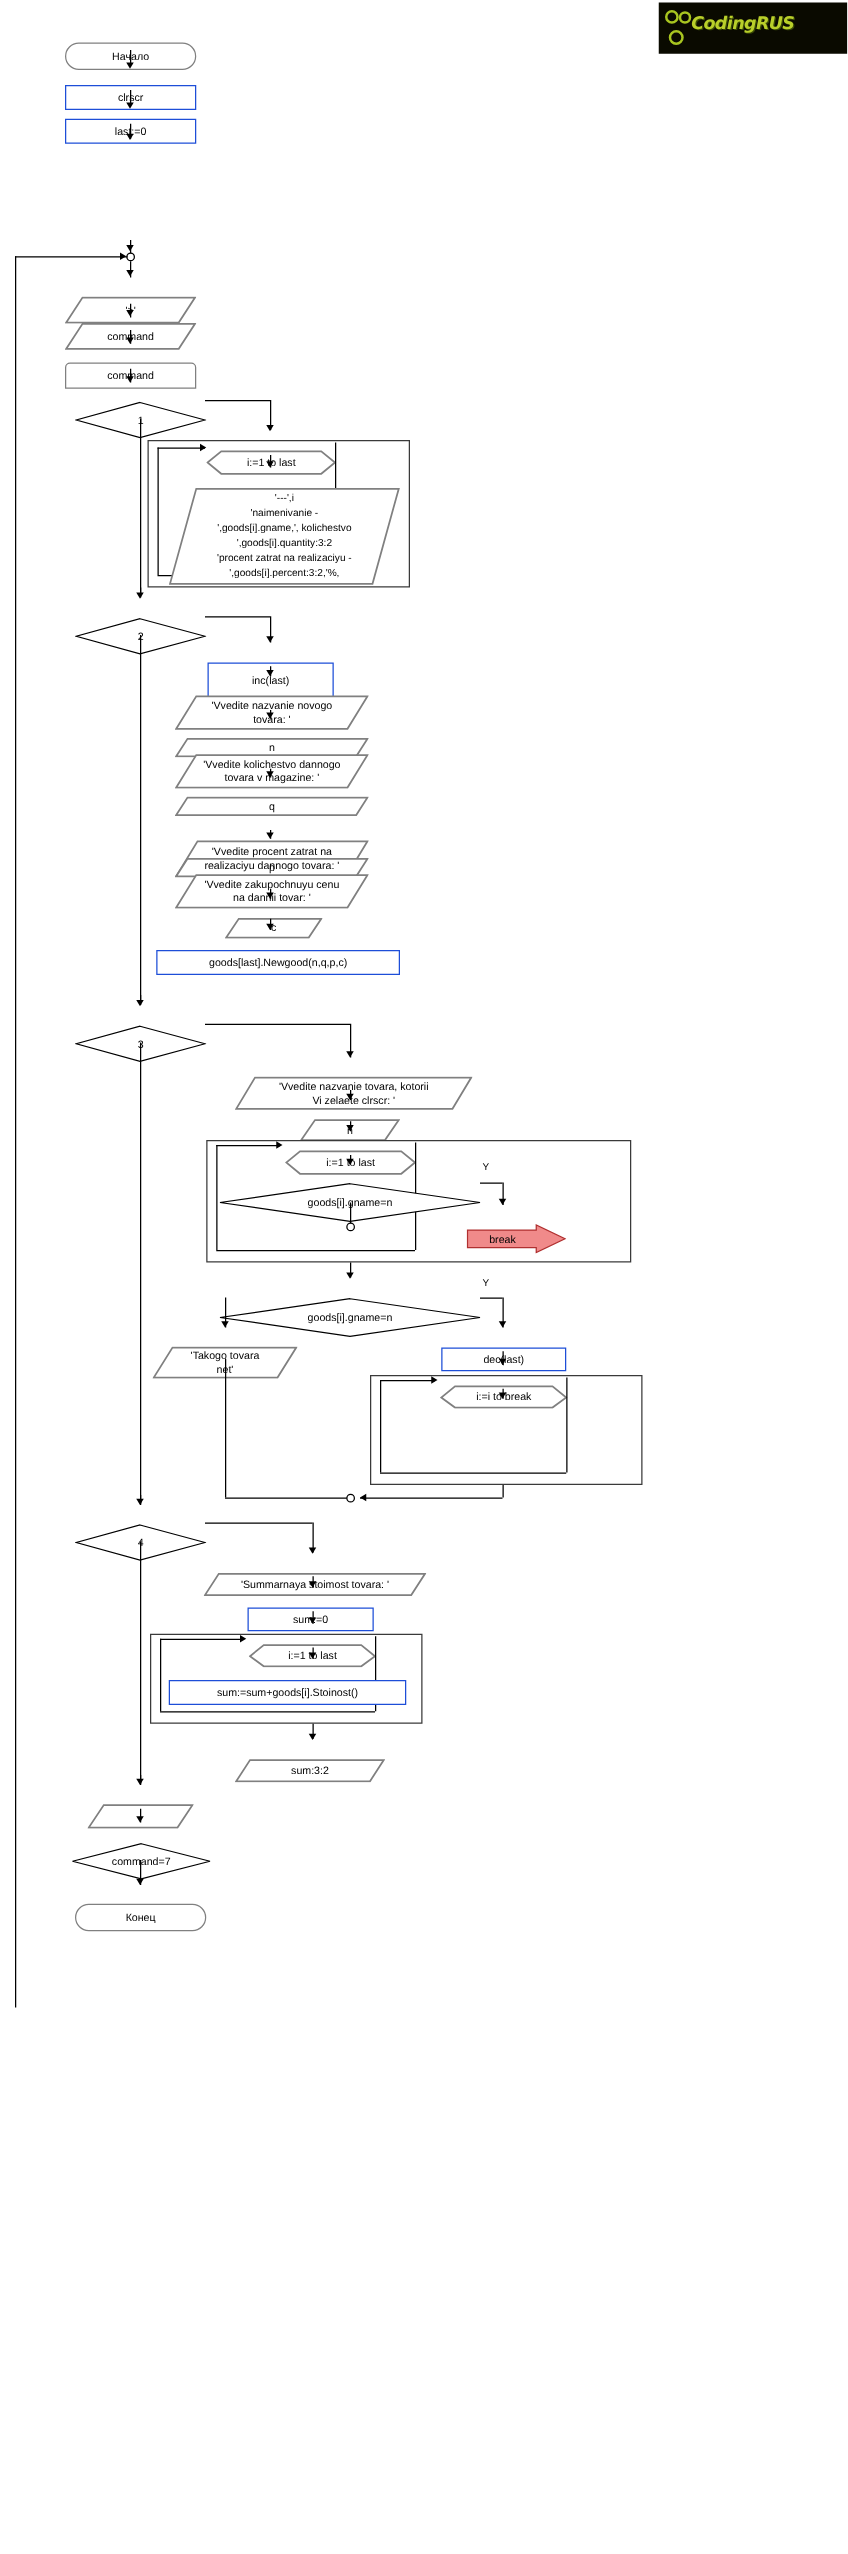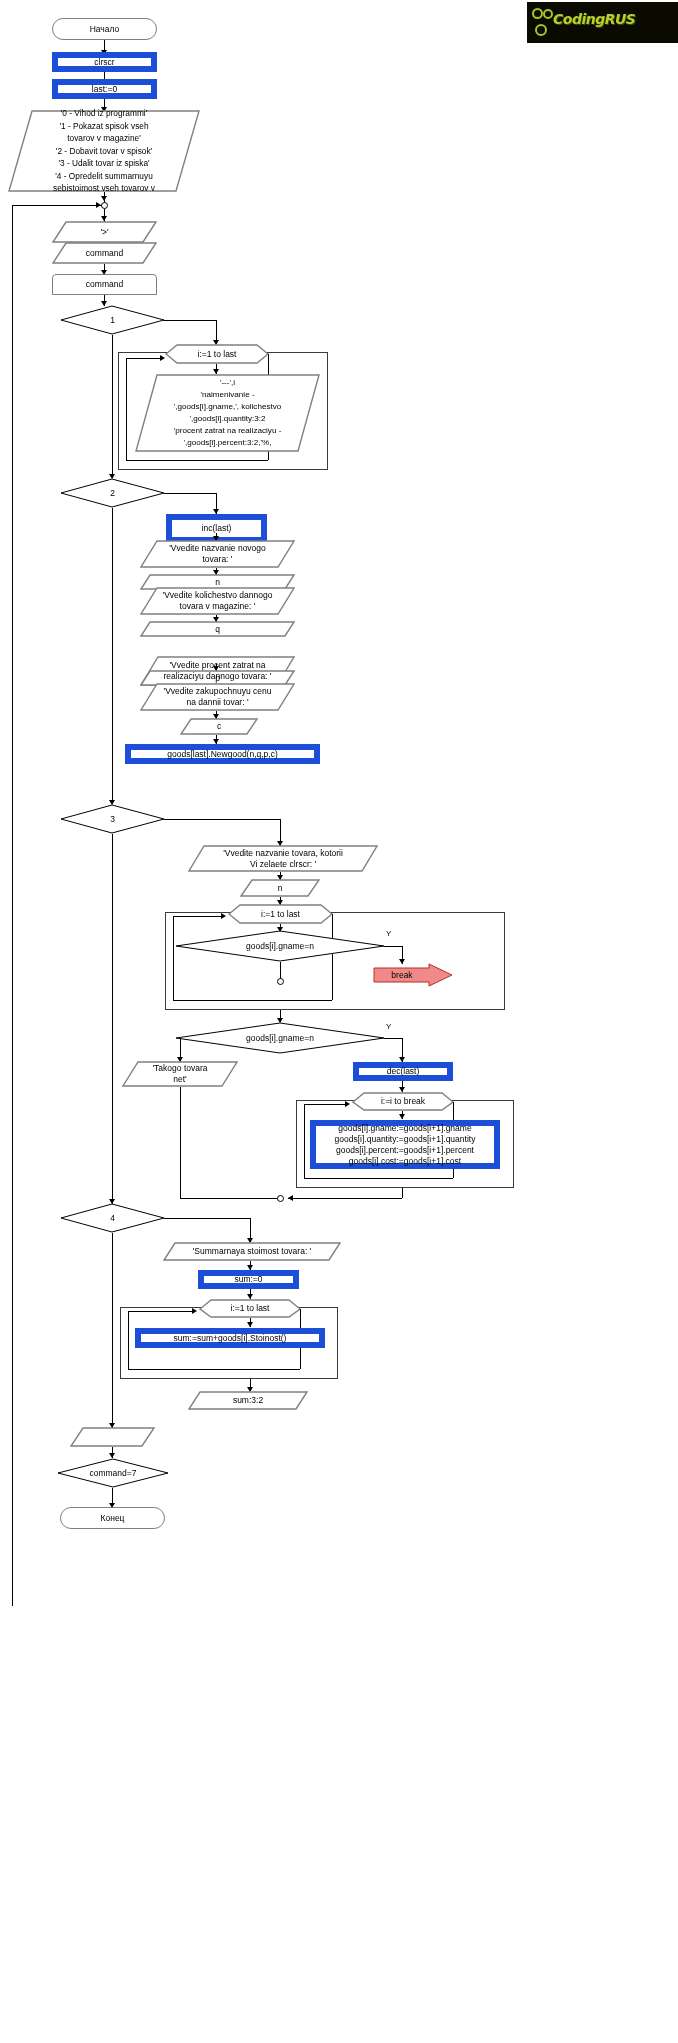--- a/index.html
+++ b/index.html
@@ -54,28 +54,29 @@
     position: absolute;
     display: flex;
     align-items: center;
     justify-content: center;
     text-align: center;
     font-size: 8.5px;
     line-height: 11px;
     color: #000;
     white-space: pre-line;
     padding: 1px 2px;
+    margin-top: 16px;
   }
   .terminator {
     border: 1px solid #808080;
     border-radius: 14px;
     background: #fff;
   }
   .process {
-    border: 6px solid #1d4ed8;
+    border: 1px solid #1d4ed8;
     background: #fff;
   }
   .subroutine {
     border: 1px solid #808080;
     border-radius: 4px 4px 0 0;
     background: #fff;
   }
   
   .io { background: transparent; }
   .io svg, .hexa svg, .diamond svg, .arrowshape svg {
@@ -146,32 +147,20 @@
   <div class="arrowhead down" style="left:101px;top:50px;"></div>
 
   <div class="node process" style="left:52px;top:52px;width:105px;height:20px;">clrscr</div>
   <div class="conn v" style="left:104px;top:72px;height:12px;"></div>
   <div class="arrowhead down" style="left:101px;top:82px;"></div>
 
   <div class="node process" style="left:52px;top:79px;width:105px;height:20px;">last:=0</div>
   <div class="conn v" style="left:104px;top:99px;height:12px;"></div>
   <div class="arrowhead down" style="left:101px;top:107px;"></div>
 
-  <div class="node io" style="left:8px;top:110px;width:192px;height:82px;">
-    <svg viewBox="0 0 192 82" preserveAspectRatio="none">
-      <polygon points="24,1 191,1 168,81 1,81" fill="#fff" stroke="#808080" stroke-width="1.4"></polygon>
-    </svg>
-    <div class="lbl" style="font-size:8.3px;line-height:12.5px;">'0 - Vihod iz programmi'
-'1 - Pokazat spisok vseh
-tovarov v magazine'
-'2 - Dobavit tovar v spisok'
-'3 - Udalit tovar iz spiska'
-'4 - Opredelit summarnuyu
-sebistoimost vseh tovarov v</div>
-  </div>
 
   <div class="conn v" style="left:104px;top:192px;height:12px;"></div>
   <div class="arrowhead down" style="left:101px;top:196px;"></div>
 
   <div class="circlejoin" style="left:101px;top:202px;"></div>
 
   <div class="conn h" style="left:12px;top:205px;width:90px;"></div>
   <div class="conn v" style="left:12px;top:205px;height:1401px;"></div>
   <div class="arrowhead right" style="left:96px;top:202px;"></div>
   <div class="conn v" style="left:104px;top:209px;height:13px;"></div>
@@ -434,24 +423,20 @@
     <div class="lbl">i:=i to break</div>
   </div>
   <div class="conn v" style="left:453px;top:1102px;height:76px;"></div>
   <div class="conn h" style="left:304px;top:1178px;width:149px;"></div>
   <div class="conn v" style="left:304px;top:1104px;height:74px;"></div>
   <div class="conn h" style="left:304px;top:1104px;width:44px;"></div>
   <div class="arrowhead right" style="left:345px;top:1101px;"></div>
   <div class="conn v" style="left:402px;top:1111px;height:8px;"></div>
   <div class="arrowhead down" style="left:399px;top:1114px;"></div>
 
-  <div class="node process" style="left:310px;top:1120px;width:190px;height:49px;" style2="">goods[i].gname:=goods[i+1].gname
-goods[i].quantity:=goods[i+1].quantity
-goods[i].percent:=goods[i+1].percent
-goods[i].cost:=goods[i+1].cost</div>
 
   <div class="conn v" style="left:402px;top:1188px;height:10px;"></div>
   <div class="conn h" style="left:288px;top:1198px;width:114px;"></div>
   <div class="circlejoin" style="left:277px;top:1195px;"></div>
   <div class="arrowhead right" style="left:288px;top:1195px;transform:rotate(180deg);"></div>
 
   <div class="conn v" style="left:112px;top:1196px;height:8px;"></div>
   <div class="arrowhead down" style="left:109px;top:1199px;"></div>
   <div class="node diamond" style="left:60px;top:1203px;width:105px;height:30px;">
     <svg viewBox="0 0 105 30" preserveAspectRatio="none">

